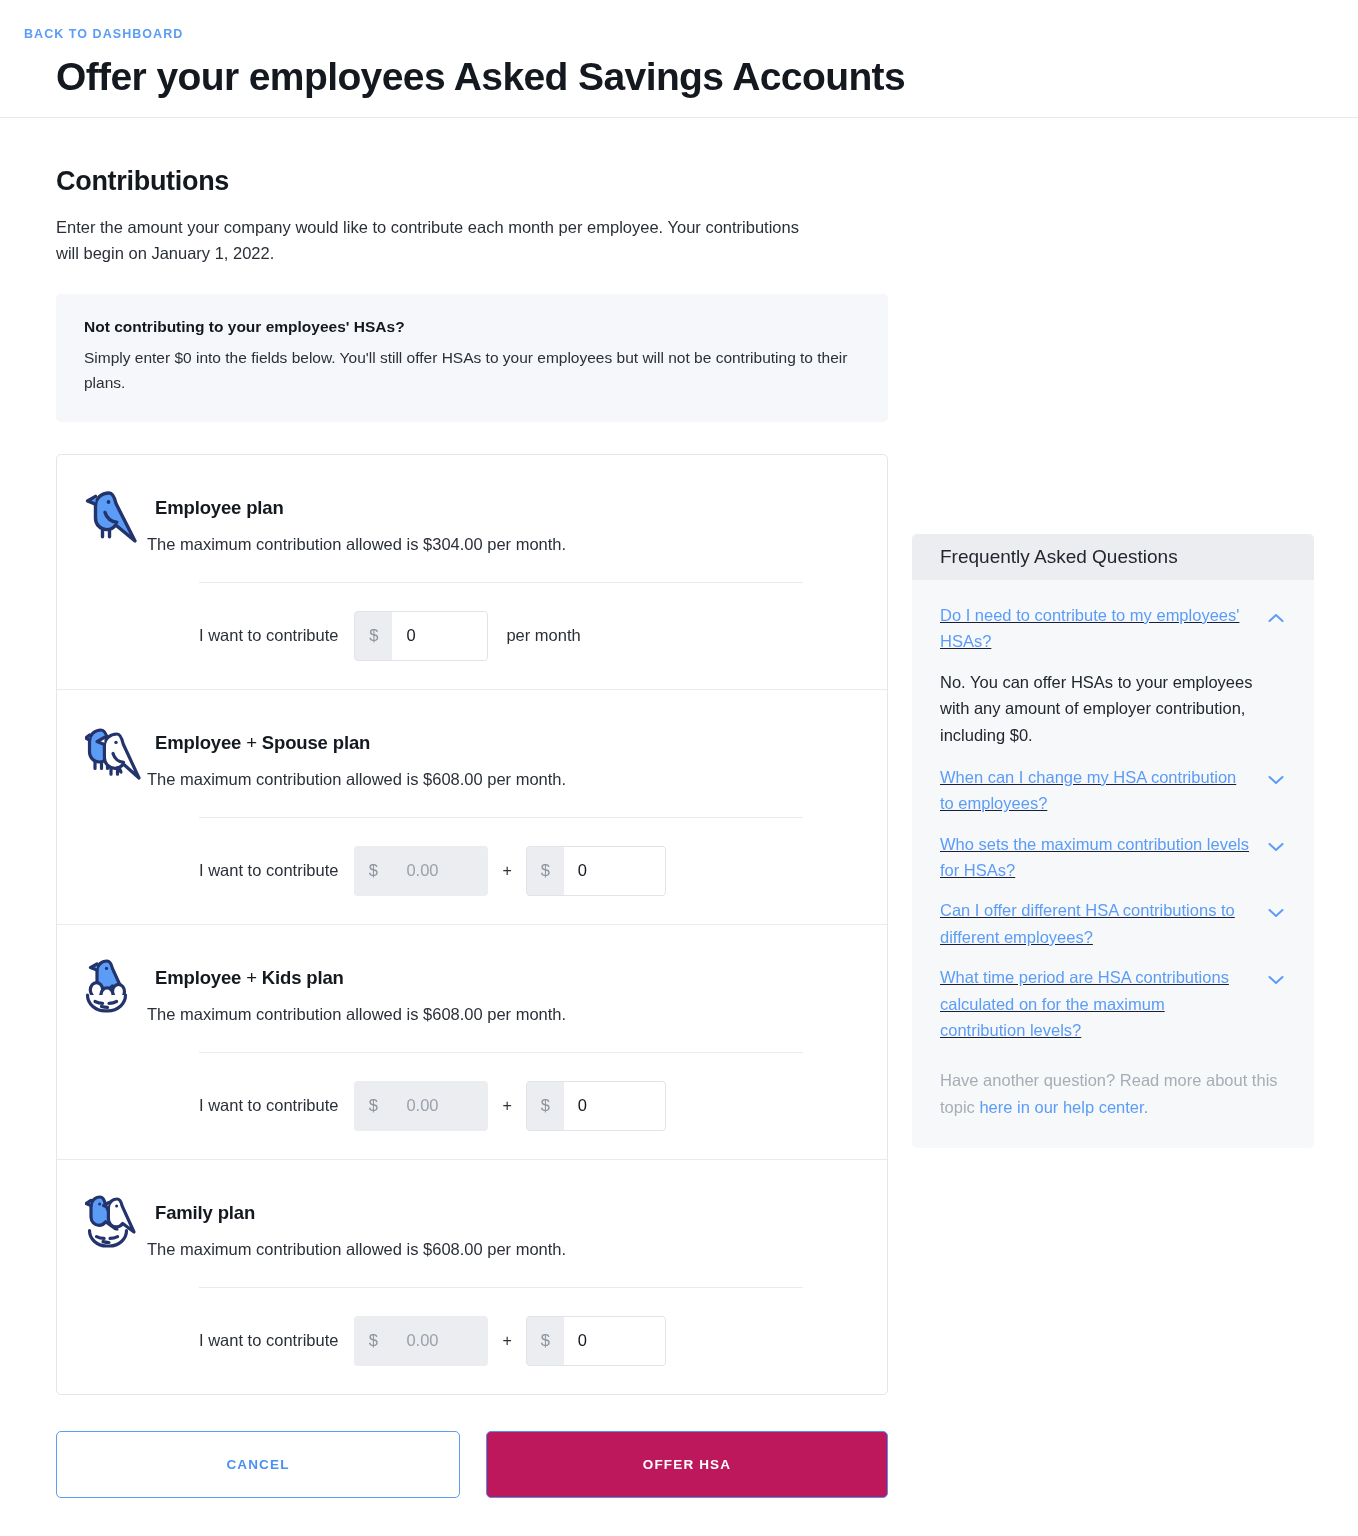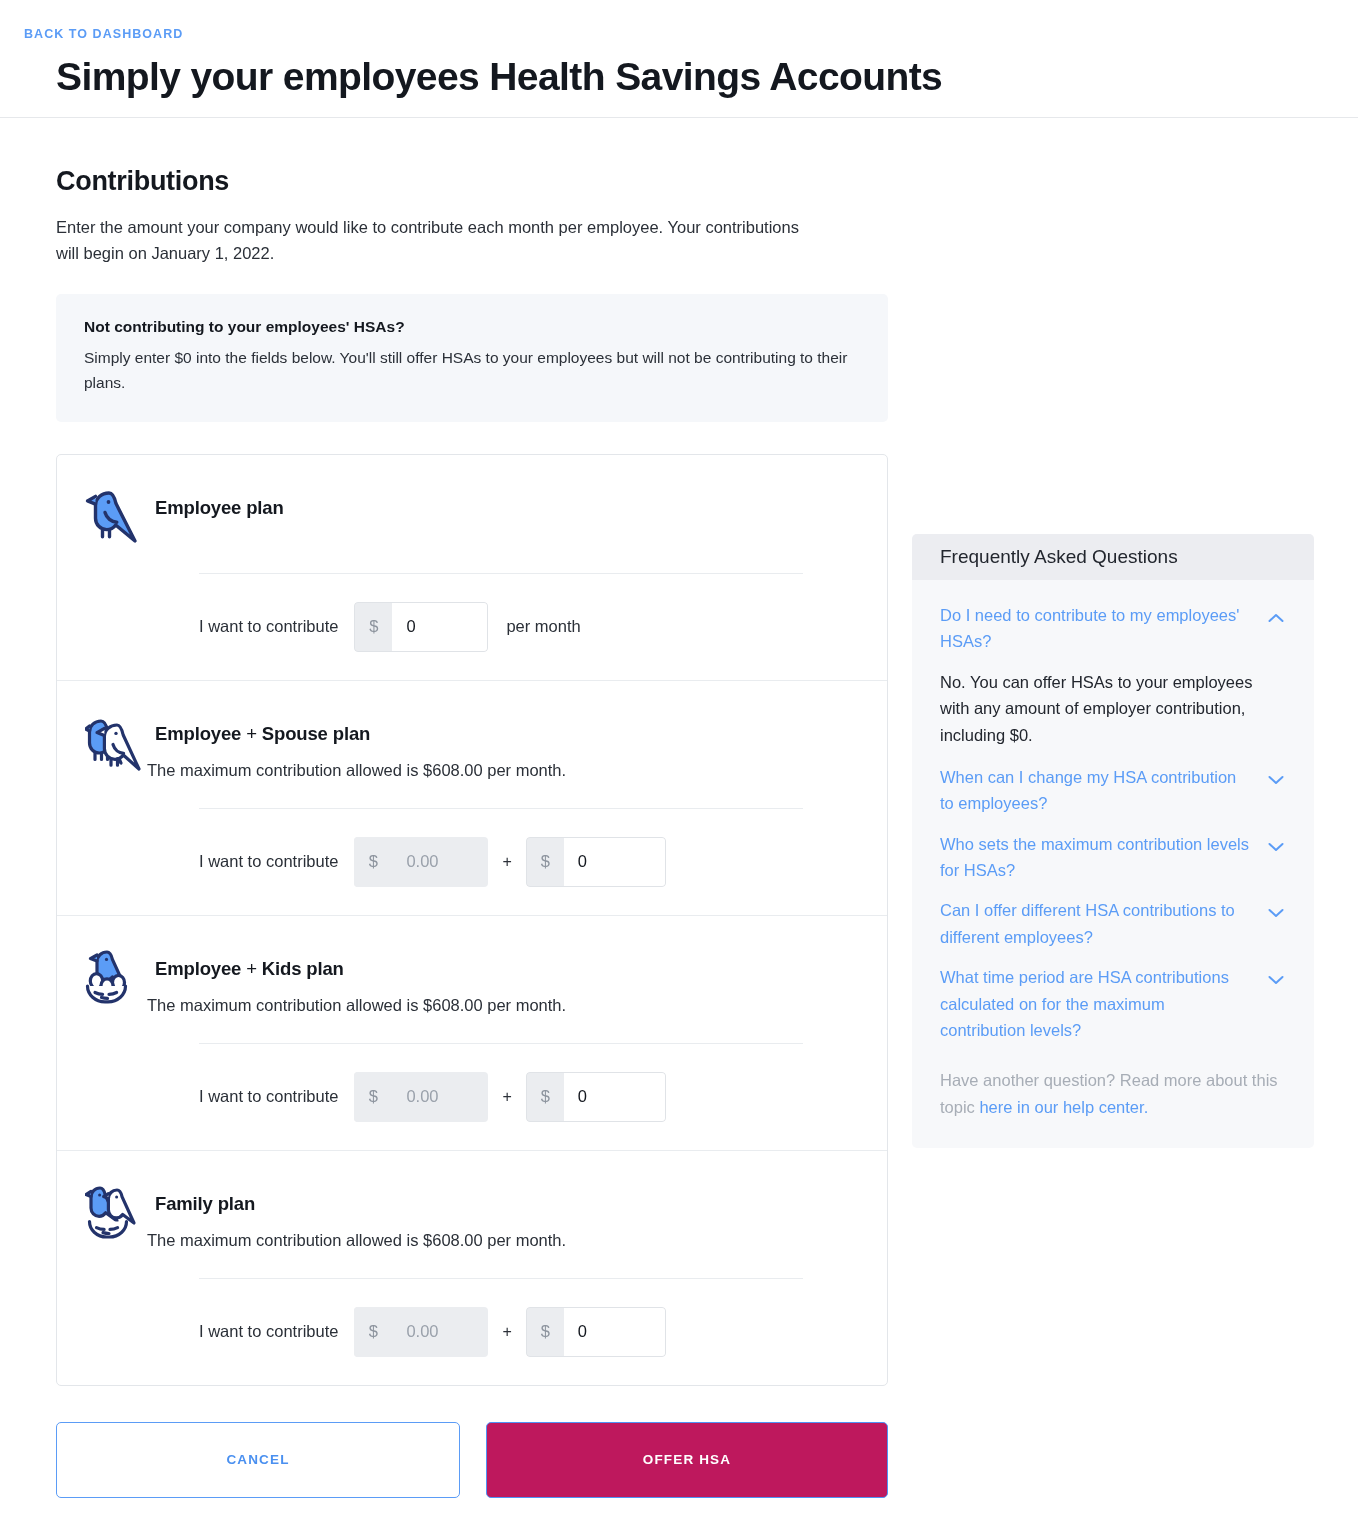--- a/index.html
+++ b/index.html
@@ -193,21 +193,21 @@
   .money.w-wide .field { min-width: 102px; }
 
   
   .actions {
     display: flex;
     gap: 26px;
     margin-top: 36px;
     margin-bottom: 40px;
   }
   .btn {
-    height: 76px;
+    height: 67px;
     border-radius: 5px;
     font-size: 13.5px;
     font-weight: bold;
     letter-spacing: 1.15px;
     display: flex;
     align-items: center;
     justify-content: center;
     cursor: pointer;
     user-select: none;
   }
@@ -236,20 +236,21 @@
     padding: 12px 28px;
     font-size: 19px;
     color: #22262e;
   }
   .faq-body { padding: 22px 28px 28px 28px; }
   .faq-item {
     display: flex;
     align-items: flex-start;
     margin-bottom: 14px;
     cursor: pointer;
+    text-decoration: underline;
   }
   .faq-q {
     flex: 1;
     font-size: 16.5px;
     line-height: 1.6;
     color: #5b9cf6;
     padding-right: 14px;
   }
   .faq-chevron {
     flex: 0 0 18px;
@@ -271,21 +272,21 @@
     color: #5b9cf6;
     text-decoration: none;
     cursor: pointer;
   }
 </style>
 </head>
 <body>
 
 <div class="page-header">
   <a class="back-link">BACK TO DASHBOARD</a>
-  <h1 class="page-title">Simply your employees Health Savings Accounts</h1>
+  <h1 class="page-title">Offer your employees Asked Savings Accounts</h1>
 </div>
 
 <div class="content">
 
   <div class="main-col">
 
     <h2 class="section-title">Contributions</h2>
     <p class="section-desc">Enter the amount your company would like to contribute each month per employee. Your contributions will begin on January 1, 2022.</p>
 
     <div class="callout">
@@ -305,20 +306,21 @@
                 <path d="M20 25.5c1.6 5.6 6.4 9.6 11.8 9.8"></path>
                 <path d="M17.5 42.6v7.2M24.5 42.6v7.2"></path>
                 <circle cx="23.5" cy="15" r="1.9" fill="#23336b" stroke="none"></circle>
               </g>
             </svg>
           </div>
           <div class="plan-texts">
             <div class="plan-name">
               <span>Employee</span><span class="plus"></span><span> plan</span>
             </div>
+            <p class="plan-max">The maximum contribution allowed is $304.00 per month.</p>
           </div>
         </div>
         <div class="plan-divider"></div>
         <div class="plan-input-row">
           <span class="contrib-label">I want to contribute</span>
           <div class="money enabled">
             <div class="prefix">$</div>
             <div class="field">0</div>
           </div>
           <span class="per-month">per month</span>

